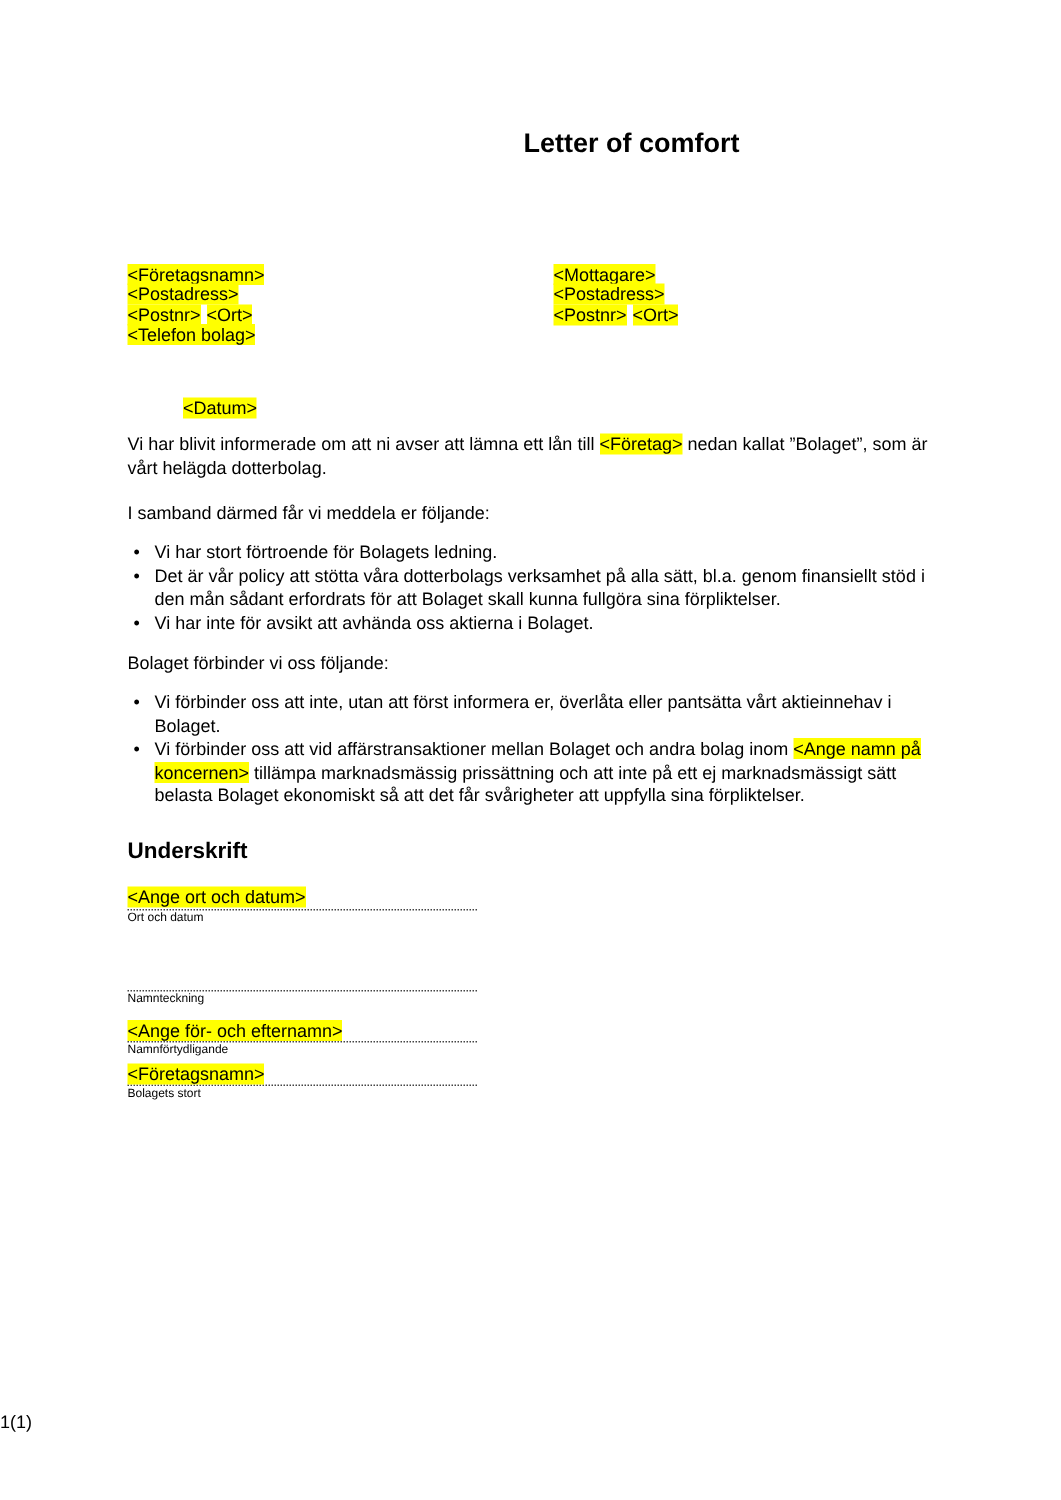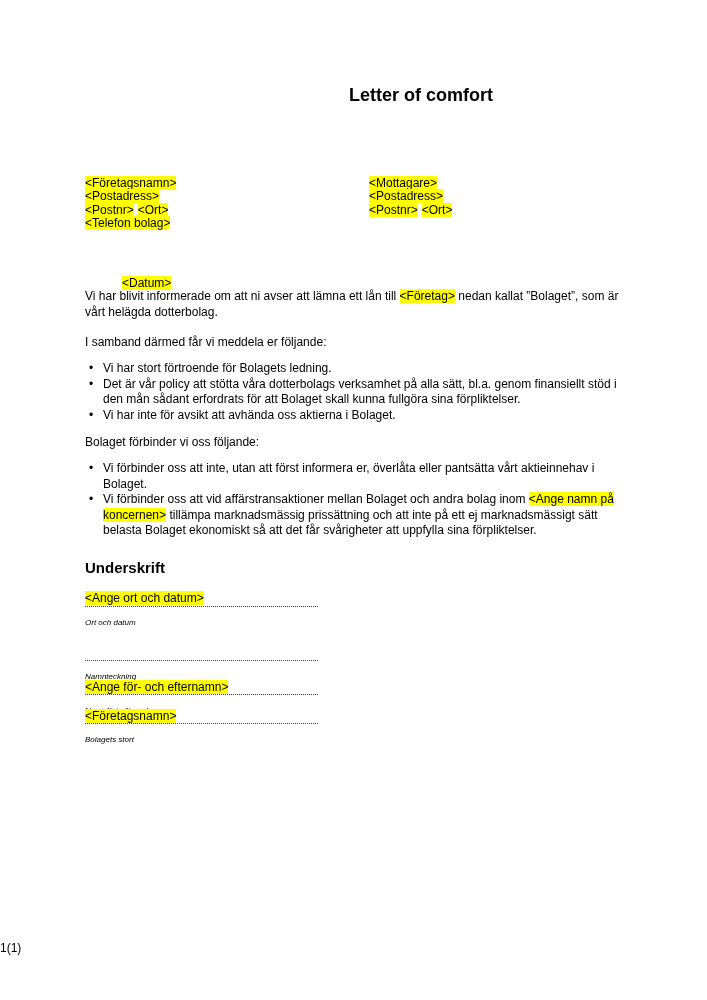--- a/index.html
+++ b/index.html
@@ -25,21 +25,21 @@
   .addr {
     position: absolute;
     top: 177px;
     line-height: 13.4px;
     white-space: nowrap;
   }
   .addr-sender { left: 85px; }
   .addr-recipient { left: 369px; }
   .hl { background: #ffff00; }
   .addr .gap { display: inline-block; width: 4px; }
-  .datum-line { position: absolute; left: 85px; top: 276px; padding-left: 37px; }
+  .datum-line { position: absolute; left: 85px; top: 265px; padding-left: 37px; }
   .para {
     position: absolute;
     left: 85px;
     width: 537px;
     line-height: 15.5px;
   }
   .p-intro  { top: 289px; }
   .p-lead1  { top: 335px; }
   .p-lead2  { top: 435px; }
   .blist {
@@ -74,23 +74,22 @@
     line-height: 13px;
     white-space: nowrap;
   }
   .sig-f1 { top: 592px; } .sig-f1 .ph-row { height: 14px; }
   .sig-f2 { top: 660px; } .sig-f2 .ph-row { height: 0; }
   .sig-f3 { top: 681px; } .sig-f3 .ph-row { height: 13px; }
   .sig-f4 { top: 710px; } .sig-f4 .ph-row { height: 13px; }
   .sig-label {
     font-size: 8px;
     line-height: 10px;
-    margin-top: 11px;
+    margin-top: 0;
     color: #000000;
-    font-style: italic;
   }
   .page-footer {
     position: absolute;
     left: 0;
     top: 941px;
     width: 707px;
     text-align: left;
     font-size: 12px;
   }
 </style>

